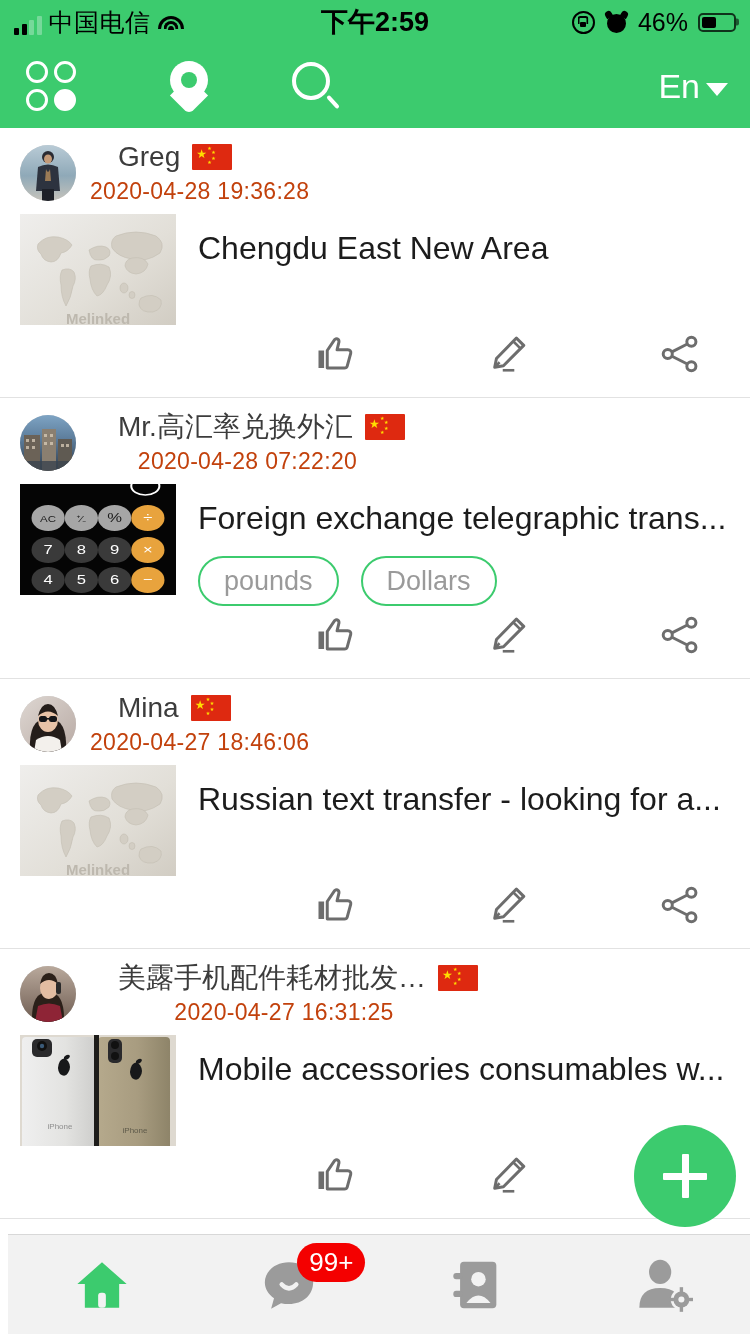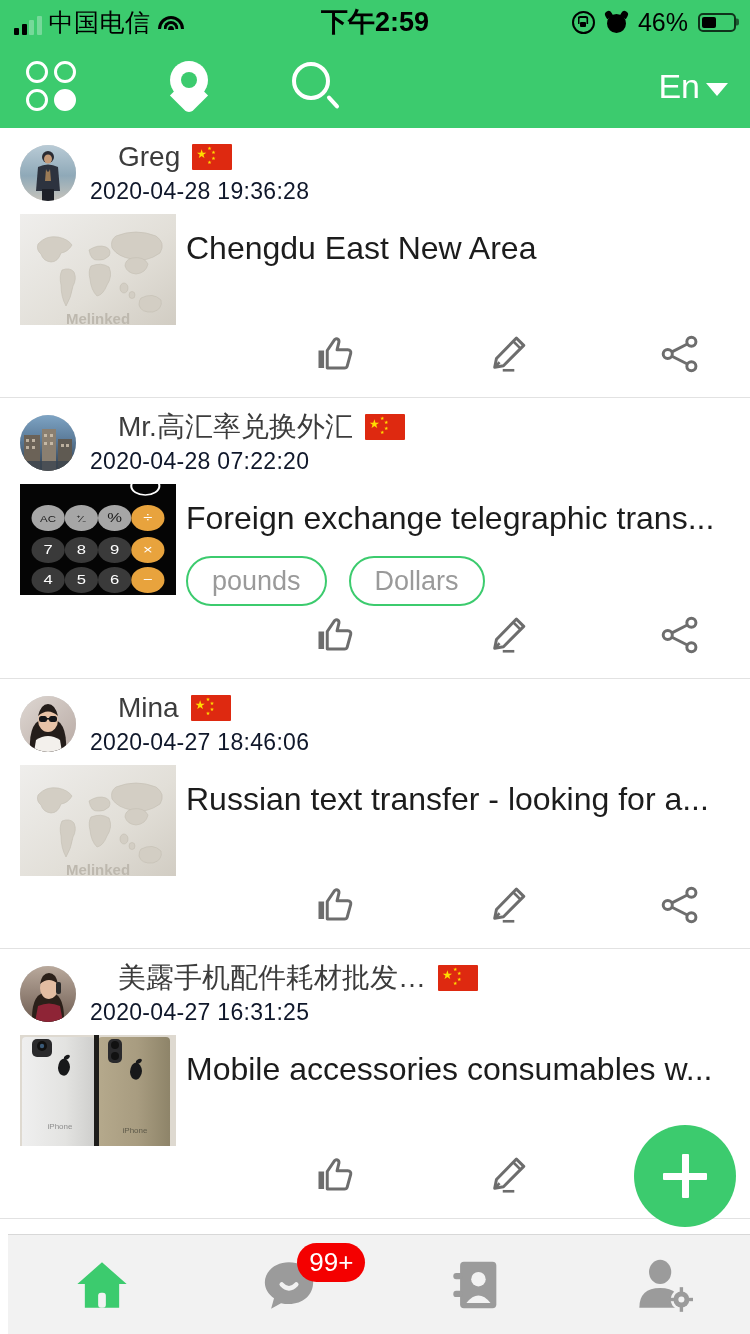--- a/index.html
+++ b/index.html
@@ -113,27 +113,27 @@
     white-space:nowrap; overflow:hidden; text-overflow:ellipsis;margin-left:28px; }
   .flag-cn{ width:40px; height:26px; background:#de2910; position:relative;
     flex:0 0 40px; border-radius:1px; }
   .flag-cn .big{ position:absolute; left:4px; top:4px; color:#ffde00; font-size:12px;
     line-height:1; }
   .flag-cn .s{ position:absolute; color:#ffde00; font-size:5px; line-height:1; }
   .flag-cn .s1{ left:15px; top:2px; }
   .flag-cn .s2{ left:19px; top:6px; }
   .flag-cn .s3{ left:19px; top:12px; }
   .flag-cn .s4{ left:15px; top:16px; }
-  .ptime{ font-size:23px; color:#0f172a; margin-top:5px; letter-spacing:.3px; }
+  .ptime{ font-size:23px; color:#c2410c; margin-top:5px; letter-spacing:.3px;text-align:center; }
 
   .post-body{ display:flex; padding:10px 20px 0 20px; }
   .thumb{ width:156px; height:111px; flex:0 0 156px; overflow:hidden;
     position:relative; background:#e9e7e2; }
   .thumb svg{ display:block; width:156px; height:125px; }
-  .post-text{ flex:1; padding-left:10px; padding-top:14px; min-width:0; }
+  .post-text{ flex:1; padding-left:22px; padding-top:14px; min-width:0; }
   .ptitle{ font-size:32px; color:#1c1c1c; line-height:1.25;
     white-space:nowrap; overflow:hidden; text-overflow:ellipsis; }
   .tags{ display:flex; gap:22px; margin-top:18px; }
   .tag{ border:2px solid #3ccb6e; border-radius:30px; padding:7px 24px;
     font-size:27px; color:#9a9a9a; line-height:1.2; white-space:nowrap; cursor:pointer; }
 
   .post-actions{ display:flex; justify-content:flex-end; align-items:center;
     gap:128px; padding:0 48px 14px 0; height:72px; }
   .act{ width:44px; height:44px; display:flex; align-items:center;
     justify-content:center; cursor:pointer; }

